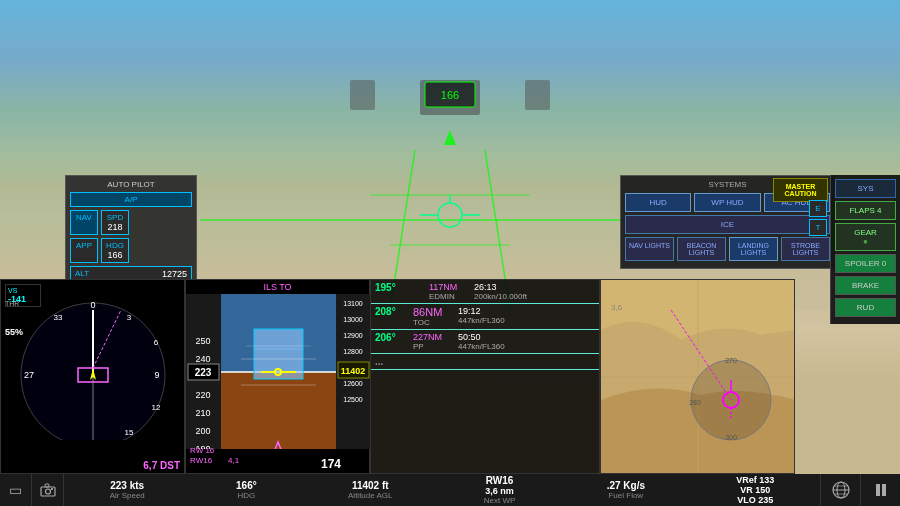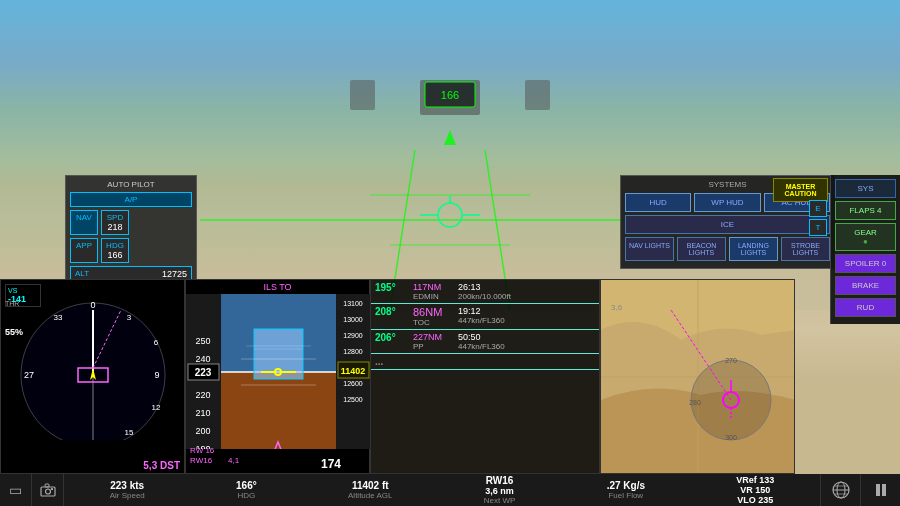--- a/index.html
+++ b/index.html
@@ -174,21 +174,21 @@
       top: 175px;
       right: 0;
       width: 70px;
       background: rgba(20,20,20,0.95);
       border-left: 1px solid #444;
       z-index: 10;
       padding: 4px;
     }
     .rp-btn {
       width: 100%;
-      background: #6d28d9;
+      background: #15803d;
       border: 1px solid #555;
       color: #ccc;
       font-size: 8px;
       padding: 4px 2px;
       text-align: center;
       cursor: pointer;
       margin-bottom: 3px;
     }
     .rp-btn.highlight {
       background: #223322;
@@ -401,21 +401,21 @@
 
     <rect x="77" y="88" width="30" height="14" fill="none" stroke="#ff66ff" stroke-width="1.5"></rect>
 
     <text x="92" y="168" text-anchor="middle" fill="#ff66ff" font-size="9" font-weight="bold">RW16</text>
 
     <polygon points="92,88 89,100 92,97 95,100" fill="#ffff00"></polygon>
 
     <line x1="92" y1="88" x2="120" y2="30" stroke="#ff66ff" stroke-width="1" stroke-dasharray="3,2"></line>
   </svg>
 
-  <div style="position:absolute;bottom:2px;right:4px;color:#ff66ff;font-size:10px;font-weight:bold;">5,3 DST</div>
+  <div style="position:absolute;bottom:2px;right:4px;color:#ff66ff;font-size:10px;font-weight:bold;">6,7 DST</div>
 </div>
 
 <div id="middle-instrument">
   <div class="ils-label" style="color:#ff66ff;">ILS TO</div>
   <svg width="185" height="155" viewBox="0 0 185 155" style="display:block;">
 
     <rect x="35" y="0" width="115" height="155" fill="#1a1a2a"></rect>
 
     <rect x="35" y="0" width="115" height="78" fill="#336699"></rect>
 
@@ -465,21 +465,21 @@
   <div style="position:absolute;bottom:18px;left:4px;color:#ff66ff;font-size:8px;">RW 16</div>
   <div style="position:absolute;bottom:8px;left:4px;color:#ff66ff;font-size:8px;">RW16</div>
   <div style="position:absolute;bottom:8px;left:42px;color:#ff66ff;font-size:8px;">4,1</div>
   <div style="position:absolute;bottom:2px;right:28px;color:#fff;font-size:12px;font-weight:bold;">174</div>
 </div>
 
 <div id="flight-plan">
 
   <div class="fp-row">
     <div class="fp-hdg">195°</div>
-    <div style="display:flex;flex-direction:column;width:45px;">
+    <div style="display:flex;flex-direction:column;width:45px;margin-left:16px;">
       <span style="color:#ff66ff;font-size:9px;">117NM</span>
       <span style="color:#aaaaaa;font-size:8px;">EDMIN</span>
     </div>
     <div style="display:flex;flex-direction:column;width:50px;">
       <span style="color:#fff;font-size:9px;">26:13</span>
       <span style="color:#aaa;font-size:8px;">200kn/10.000ft</span>
     </div>
   </div>
 
   <div class="fp-row">

